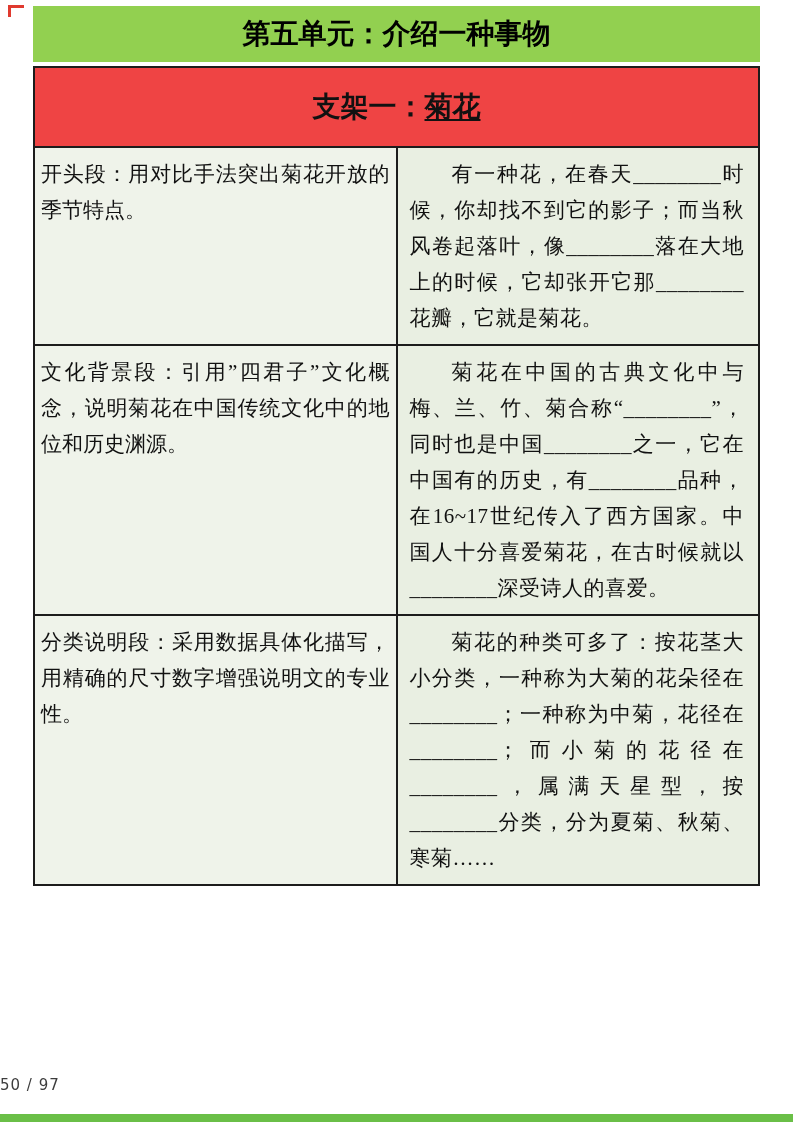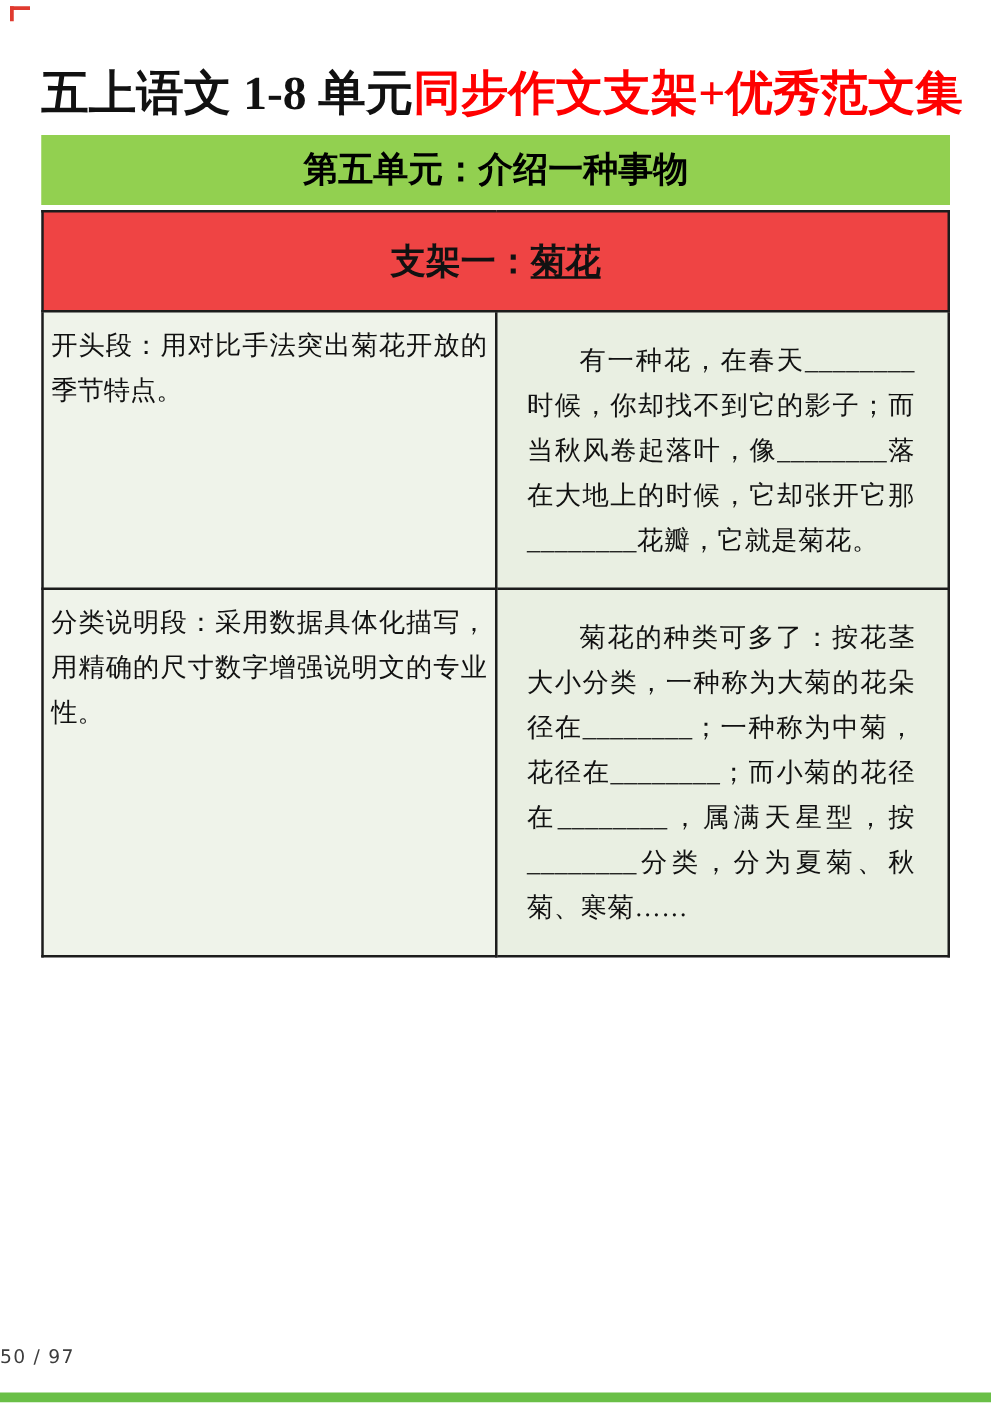--- a/index.html
+++ b/index.html
@@ -36,21 +36,21 @@
   td.tbl-header .topic{text-decoration:underline;text-underline-offset:3px;}
   td.label-cell{
     width:190px;background:#eff3ea;padding:8px 6px;
     font-size:21px;line-height:36px;text-align:justify;
   }
   td.content-cell{
     background:#e9efe2;padding:4px 10px 4px 8px;
     font-size:21px;line-height:36px;
   }
   td.content-cell p{
-    margin:16px;text-indent:2em;text-align:justify;letter-spacing:0.5px;
+    margin:4px;text-indent:2em;text-align:justify;letter-spacing:0.5px;
   }
   tr.r1 td{height:155px;}
   tr.r2 td{height:185px;}
   tr.r3 td{height:193px;}
   tr.r4 td{height:180px;}
   .page-number{
     position:absolute;top:1076px;left:0;width:100%;text-align:left;
     font-family:"DejaVu Sans","Liberation Sans",sans-serif;
     font-size:15px;color:#3d3d3d;letter-spacing:1px;
   }
@@ -58,39 +58,44 @@
     position:absolute;left:0;bottom:0;width:100%;height:8px;background:#6abf47;
   }
 </style>
 </head>
 <body>
 
 <div class="corner-mark"></div>
 
 <div class="content">
 
-  <h1 class="doc-title"><span class="t-black">五上语文 1-8 单元</span><span class="t-red">同步作文支架+优秀范文集</span></h1>
 
   <div class="unit-banner">
     <span>第五单元：介绍一种事物</span>
   </div>
 
   <table class="scaffold">
     <tbody>
       <tr class="r0">
         <td class="tbl-header" colspan="2"><span>支架一：</span><span class="topic">菊花</span></td>
       </tr>
 
       <tr class="r1">
         <td class="label-cell">开头段：用对比手法突出菊花开放的季节特点。</td>
         <td class="content-cell">
           <p>有一种花，在春天________时候，你却找不到它的影子；而当秋风卷起落叶，像________落在大地上的时候，它却张开它那________花瓣，它就是菊花。</p>
         </td>
       </tr>
 
+      <tr class="r2">
+        <td class="label-cell">文化背景段：引用”四君子”文化概念，说明菊花在中国传统文化中的地位和历史渊源。</td>
+        <td class="content-cell">
+          <p>菊花在中国的古典文化中与梅、兰、竹、菊合称“________”，同时也是中国________之一，它在中国有的历史，有________品种，在16~17世纪传入了西方国家。中国人十分喜爱菊花，在古时候就以________深受诗人的喜爱。</p>
+        </td>
+      </tr>
 
 
       <tr class="r4">
         <td class="label-cell">分类说明段：采用数据具体化描写，用精确的尺寸数字增强说明文的专业性。</td>
         <td class="content-cell">
           <p>菊花的种类可多了：按花茎大小分类，一种称为大菊的花朵径在________；一种称为中菊，花径在________；而小菊的花径在________，属满天星型，按________分类，分为夏菊、秋菊、寒菊……</p>
         </td>
       </tr>
 
     </tbody>

